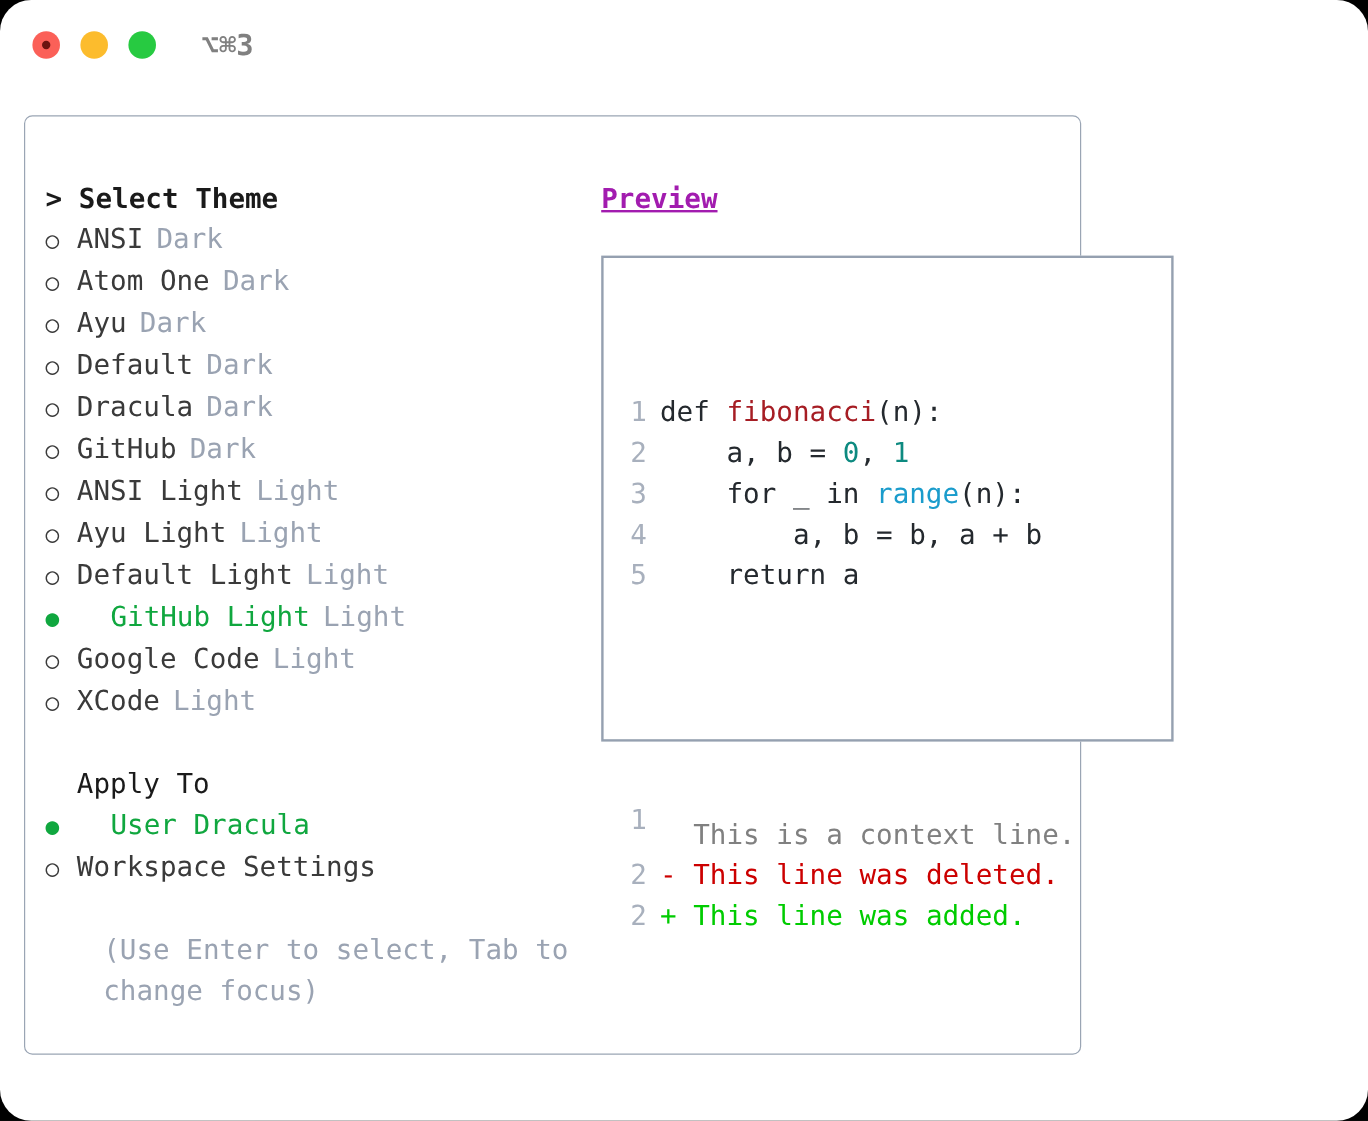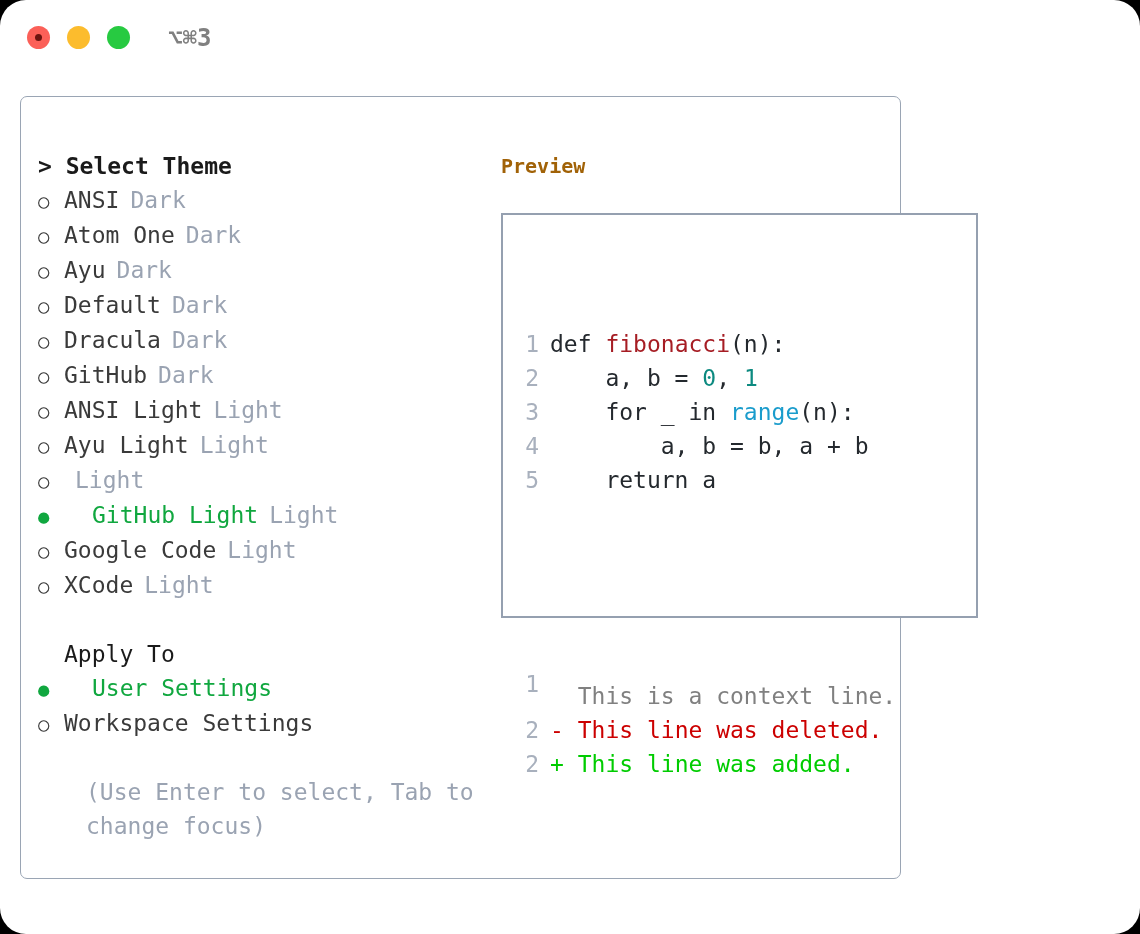--- a/index.html
+++ b/index.html
@@ -144,24 +144,25 @@
   }
 
   
   .right-col {
     position: absolute;
     left: 480px;
     top: 52px;
     width: 490px;
   }
   .preview-title {
-    font-size: 20px;
+    font-size: 23px;
     font-weight: bold;
-    color: #a16207;
-    line-height: 34px;
+    color: #a21caf;
+    line-height: 34px;
+    text-decoration: underline;
   }
   .preview-box {
     margin-top: 30px;
     width: 477px;
     height: 405px;
     border: 2px solid #95a0b0;
     background: #ffffff;
     box-sizing: border-box;
     position: relative;
   }
@@ -216,31 +217,31 @@
         <div class="header-row">&gt; Select Theme</div>
         <div id="theme-items">
             <div class="opt-row"><span class="marker">○</span><span class="opt-label">ANSI</span><span class="opt-badge">Dark</span></div>
             <div class="opt-row"><span class="marker">○</span><span class="opt-label">Atom One</span><span class="opt-badge">Dark</span></div>
             <div class="opt-row"><span class="marker">○</span><span class="opt-label">Ayu</span><span class="opt-badge">Dark</span></div>
             <div class="opt-row"><span class="marker">○</span><span class="opt-label">Default</span><span class="opt-badge">Dark</span></div>
             <div class="opt-row"><span class="marker">○</span><span class="opt-label">Dracula</span><span class="opt-badge">Dark</span></div>
             <div class="opt-row"><span class="marker">○</span><span class="opt-label">GitHub</span><span class="opt-badge">Dark</span></div>
             <div class="opt-row"><span class="marker">○</span><span class="opt-label">ANSI Light</span><span class="opt-badge">Light</span></div>
             <div class="opt-row"><span class="marker">○</span><span class="opt-label">Ayu Light</span><span class="opt-badge">Light</span></div>
-            <div class="opt-row"><span class="marker">○</span><span class="opt-badge">Light</span></div>
+            <div class="opt-row"><span class="marker">○</span><span class="opt-label">Default Light</span><span class="opt-badge">Light</span></div>
             <div class="opt-row selected"><span class="marker sel">●</span><span class="opt-label">GitHub Light</span><span class="opt-badge">Light</span></div>
             <div class="opt-row"><span class="marker">○</span><span class="opt-label">Google Code</span><span class="opt-badge">Light</span></div>
             <div class="opt-row"><span class="marker">○</span><span class="opt-label">XCode</span><span class="opt-badge">Light</span></div>
           </div>
 
         <div class="spacer-sm"></div>
 
         <div class="section-label">Apply To</div>
         <div id="apply-items">
-            <div class="opt-row selected"><span class="marker sel">●</span><span class="opt-label">User Settings</span></div>
+            <div class="opt-row selected"><span class="marker sel">●</span><span class="opt-label">User Dracula</span></div>
             <div class="opt-row"><span class="marker">○</span><span class="opt-label">Workspace Settings</span></div>
           </div>
 
         <div class="spacer-sm"></div>
 
         <div class="hint">(Use Enter to select, Tab to change focus)</div>
       </div>
 
       <div class="right-col">
         <div class="preview-title">Preview</div>

